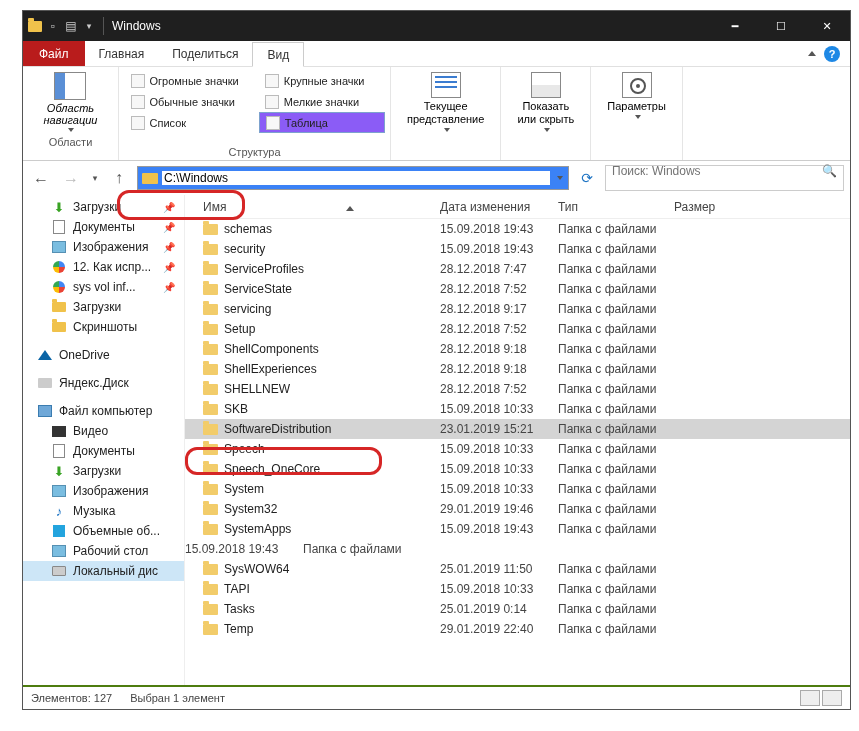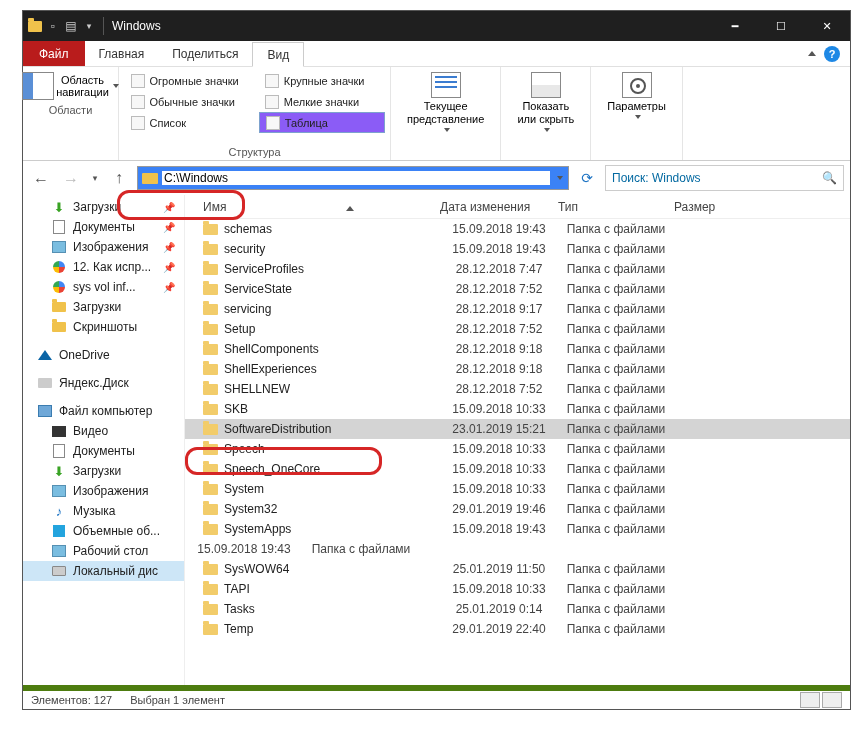--- a/index.html
+++ b/index.html
@@ -16,39 +16,39 @@
   .menubar { height:26px; background:#fff; border-bottom:1px solid #e0e0e0; display:flex; align-items:stretch; font-size:12px;}
   .menu-file { background:#b91c1c; color:#fff; padding:0 16px; display:flex; align-items:center;}
   .menu-item { padding:0 14px; display:flex; align-items:center; color:#333; border-top:1px solid transparent;}
   .menu-item.active { border:1px solid #ccc; border-bottom:1px solid #fff; background:#fff; position:relative; top:1px;}
   .menu-right { margin-left:auto; display:flex; align-items:center; gap:8px; padding-right:10px;}
   .chevron-up { width:0;height:0;border-left:4px solid transparent;border-right:4px solid transparent;border-bottom:5px solid #555;}
   .help-circle { width:16px; height:16px; border-radius:50%; background:#1e88e5; color:#fff; font-size:11px; display:flex; align-items:center; justify-content:center; font-weight:bold;}
   .ribbon { height:94px; background:#fff; border-bottom:1px solid #ccc; display:flex; font-size:11px;}
   .rib-group { padding:3px 6px 0; border-right:1px solid #e5e5e5; display:flex; flex-direction:column; align-items:center;}
   .rib-group-label { font-size:11px; color:#555; padding:2px 0;}
-  .nav-pane-btn { display:flex; flex-direction:row; align-items:center; gap:2px; padding:2px 6px;}
+  .nav-pane-btn { display:flex; flex-direction:column; align-items:center; gap:2px; padding:2px 6px;font-style:italic;}
   .nav-pane-icon { width:32px; height:28px; border:1px solid #888; background:linear-gradient(to right,#5a8fd6 0 35%,#fff 35%);}
   .view-btns { display:grid; grid-template-columns:auto auto; gap:0px; width:260px;}
   .view-opt { display:flex; align-items:center; gap:5px; padding:1px 6px; height:21px; font-size:11px; color:#222;}
   .view-opt.sel { background:#8b5cf6; border:1px solid #7da2ce;}
   .small-ico { width:14px;height:14px; background:#f7f7f7; border:1px solid #bbb; display:inline-block;}
   .big-btn { display:flex; flex-direction:column; align-items:center; padding:2px 10px; gap:2px; text-align:center; line-height:1.2;}
   .big-btn-icon { width:30px; height:26px; border:1px solid #888; background:#fff;}
   .big-btn-icon.lines::before{content:"";display:block;margin:3px;height:2px;background:#3b7cd0;box-shadow:0 5px 0 #3b7cd0,0 10px 0 #3b7cd0;width:22px;}
   .drop-arrow { display:inline-block; width:0;height:0;border-left:3px solid transparent;border-right:3px solid transparent;border-top:4px solid #555; margin-left:2px;}
   .addrbar { height:34px; display:flex; align-items:center; gap:6px; padding:0 6px;}
   .nav-arrow { width:24px; height:24px; display:flex; align-items:center; justify-content:center; color:#555;}
   .addrbox { flex:0 0 432px; height:24px; border:1px solid #999; display:flex; align-items:center; background:#3b82f6; position:relative;}
   .addr-folder-ico { width:16px; height:14px; margin:0 4px; position:relative;}
   .addr-folder-ico .f { width:16px; height:11px; background:#f0c24b; border-radius:1px; position:relative; top:2px;}
   .addrbox input { border:none; outline:none; flex:1; font-size:12px; padding:0 2px;}
   .addrbox .adropa { width:18px; display:flex; justify-content:center;}
   .refresh { width:24px; height:24px; display:flex; align-items:center; justify-content:center; color:#1e74c4; font-size:14px;}
-  .searchbox { flex:1; height:24px; border:1px solid #ccc; display:flex; align-items:center; padding:12px 6px; color:#0369a1; font-size:12px;}
+  .searchbox { flex:1; height:24px; border:1px solid #ccc; display:flex; align-items:flex-end; padding:12px 6px; color:#737373; font-size:12px;}
   .searchbox .mag { margin-left:auto;}
   .content { display:flex; height:calc(100% - 30px - 26px - 94px - 34px - 24px);}
   .sidebar { width:162px; overflow:hidden; padding-top:2px; border-right:1px solid #eee;}
   .sb-item { display:flex; align-items:center; gap:6px; padding:2px 4px 2px 28px; height:20px; font-size:12px; color:#222; white-space:nowrap;}
   .sb-item.root { padding-left:14px;}
   .sb-item.selected { background:#cde6f7;}
   .pin { color:#555; font-size:10px; margin-left:auto; margin-right:4px;}
   .sb-ico { width:16px; height:14px; display:inline-flex; align-items:center; justify-content:center;}
   .ico-folder { width:14px; height:10px; background:#f0c24b; border-radius:1px; position:relative;}
   .ico-folder::before{content:"";position:absolute;top:-3px;left:0;width:5px;height:3px;background:#f0c24b;border-radius:1px 1px 0 0;}
@@ -64,28 +64,28 @@
   .ico-3d { width:12px;height:12px;background:#23a4de;}
   .ico-drive { width:14px;height:10px;background:#ccc;border:1px solid #888;border-radius:1px;}
   .filepane { flex:1; display:flex; flex-direction:column; overflow:hidden;}
   .cols { display:flex; font-size:12px; color:#444; border-bottom:1px solid #eee; height:24px; align-items:center;}
   .c-name { width:255px; padding-left:18px;}
   .c-date { width:118px;}
   .c-type { width:116px;}
   .c-size { flex:1;}
   .sort-arr { display:inline-block; margin-left:120px; width:0;height:0;border-left:4px solid transparent;border-right:4px solid transparent;border-bottom:5px solid #555;}
   .rows { overflow:hidden;}
-  .row { display:flex; align-items:center; height:20px; font-size:12px; color:#222;text-align:center;}
+  .row { display:flex; align-items:center; height:20px; font-size:12px; color:#222;}
   .row.selected { background:#d4d4d4;}
   .r-name { width:255px; display:flex; align-items:center; gap:6px; padding-left:18px;}
   .r-date { width:118px; color:#444;}
   .r-type { width:116px; color:#444;}
   .folder-ico { width:15px; height:11px; background:#f2cc6a; border-radius:1px; position:relative;}
   .folder-ico::before{content:"";position:absolute;top:-3px;left:-0px;width:6px;height:3px;background:#f2cc6a;border-radius:1px 1px 0 0;}
-  .statusbar { height:24px; border-top:6px solid #4d7c0f; display:flex; align-items:center; font-size:11px; color:#444; padding:0 8px; gap:18px;}
+  .statusbar { height:24px; border-top:2px solid #4d7c0f; display:flex; align-items:center; font-size:11px; color:#444; padding:0 8px; gap:18px;}
   .status-right { margin-left:auto; display:flex; gap:2px;}
   .sb-btn { width:20px; height:16px; border:1px solid #aaa; background:#eee;}
   .hl { position:absolute; border:3px solid #d62626; border-radius:12px; pointer-events:none;}
   .hl1 { left:94px; top:179px; width:128px; height:30px;}
   .hl2 { left:162px; top:436px; width:197px; height:28px;}
 </style>
 </head>
 <body>
 
 <div class="window">

